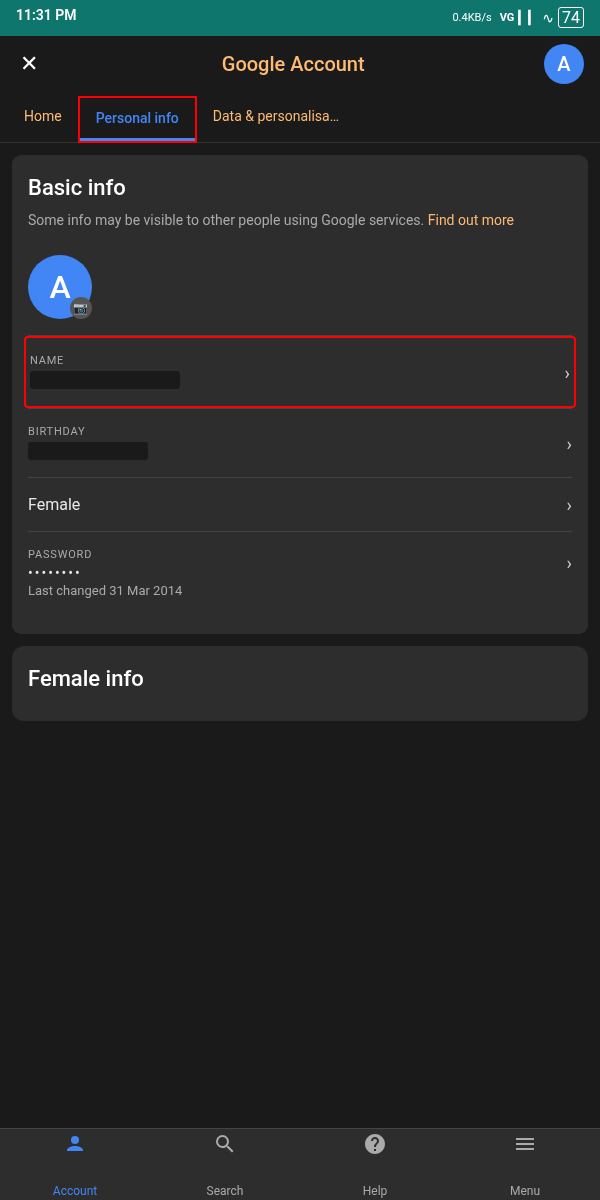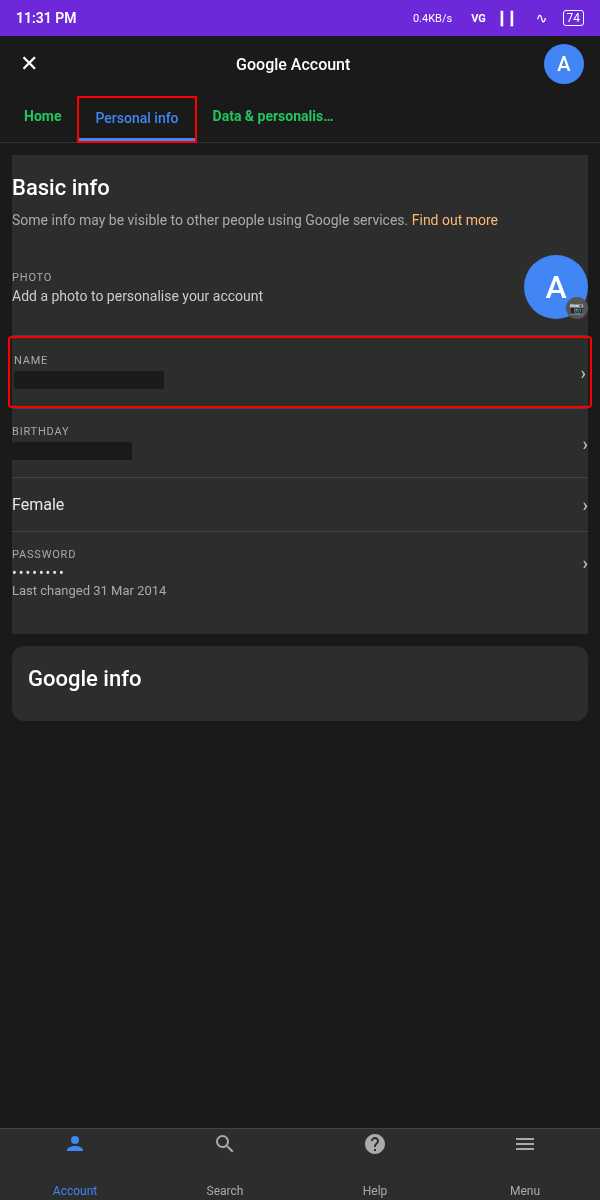--- a/index.html
+++ b/index.html
@@ -8,52 +8,52 @@
       background: #1a1a1a;
       color: #e8e8e8;
       font-family: 'Roboto', Arial, sans-serif;
       width: 600px;
       min-height: 1200px;
       overflow-x: hidden;
     }
 
     
     .status-bar {
-      background: #6d28d9;
+      background: #0f766e;
       display: flex;
       justify-content: space-between;
-      align-items: center;
-      padding: 0 16px;
+      align-items: flex-start;
+      padding: 7px 16px;
       height: 36px;
     }
     .status-time {
       font-size: 14px;
       font-weight: 600;
       color: #fff;
     }
     .status-icons {
       display: flex;
       align-items: center;
-      gap: 15px;
+      gap: 4px;
       font-size: 12px;
       color: #fff;
     }
 
     
     .top-bar {
       background: #1a1a1a;
       display: flex;
       align-items: center;
       justify-content: space-between;
       padding: 8px 16px 12px 16px;
     }
     .top-bar-title {
-      font-size: 16px;
+      font-size: 20px;
       font-weight: 500;
-      color: #ffffff;
+      color: #fdba74;
     }
     .close-btn {
       color: #fff;
       font-size: 22px;
       cursor: pointer;
       background: none;
       border: none;
       padding: 4px;
     }
     .avatar-circle {
@@ -73,43 +73,42 @@
     
     .tabs {
       display: flex;
       background: #1a1a1a;
       border-bottom: 1px solid #333;
       padding: 0 8px;
     }
     .tab {
       padding: 12px 16px;
       font-size: 14px;
-      color: #22c55e;
+      color: #fdba74;
       cursor: pointer;
       white-space: nowrap;
       border-bottom: 3px solid transparent;
-      font-weight: bold;
     }
     .tab.active {
       color: #4285f4;
       border-bottom: 3px solid #4285f4;
       font-weight: 500;
     }
 
     
     .content {
       padding: 12px;
       background: #1a1a1a;
     }
 
     
     .card {
       background: #2d2d2d;
-      border-radius: 0;
-      padding: 20px 0;
+      border-radius: 9px;
+      padding: 20px 16px;
       margin-bottom: 12px;
     }
 
     .card-title {
       font-size: 22px;
       font-weight: 500;
       color: #fff;
       margin-bottom: 10px;
     }
 
@@ -288,21 +287,21 @@
 </head>
 <body>
 
 <div class="status-bar">
   <span class="status-time">11:31 PM</span>
   <div class="status-icons">
     <span style="font-size:11px;margin-right:4px;">0.4KB/s</span>
     <span style="font-size:11px;font-weight:bold;">VG</span>
     <span style="font-size:13px;">▎▎</span>
     <span style="font-size:14px;">∿</span>
-    <span style="font-size:12px;border:1.5px solid #fff;border-radius:3px;padding:0 3px;">
+    <span style="font-size:16px;border:1.5px solid #fff;border-radius:3px;padding:0 3px;">
       <span>74</span>
     </span>
   </div>
 </div>
 
 <div class="top-bar">
   <button class="close-btn">
     <span>✕</span>
   </button>
   <span class="top-bar-title">Google Account</span>
@@ -328,24 +327,20 @@
 <div class="content" style="padding-bottom: 84px;">
 
   <div class="card">
     <div class="card-title">Basic info</div>
     <div class="card-desc">
       <span>Some info may be visible to other people using Google services.</span>
       <a href="#">Find out more</a>
     </div>
 
     <div class="photo-row">
-      <div class="photo-label-block">
-        <div class="field-label">PHOTO</div>
-        <div class="field-desc">Add a photo to personalise your account</div>
-      </div>
       <div class="photo-avatar-wrap">
         <div class="photo-avatar">
           <span>A</span>
         </div>
         <div class="camera-badge">
           <span>📷</span>
         </div>
       </div>
     </div>
 
@@ -387,21 +382,21 @@
         <div class="field-label">PASSWORD</div>
         <div class="field-value password-dots">••••••••</div>
         <div class="password-sub">Last changed 31 Mar 2014</div>
       </div>
       <span class="chevron" style="margin-top: 4px;">›</span>
     </div>
 
   </div>
 
   <div class="contact-card">
-    <div class="card-title">Google info</div>
+    <div class="card-title">Female info</div>
   </div>
 
 </div>
 
 <div class="bottom-nav">
 
   <div class="nav-item active">
     <span class="nav-icon">
       <svg width="24" height="24" viewBox="0 0 24 24" fill="#4285f4">
           <circle cx="12" cy="8" r="4"></circle>

